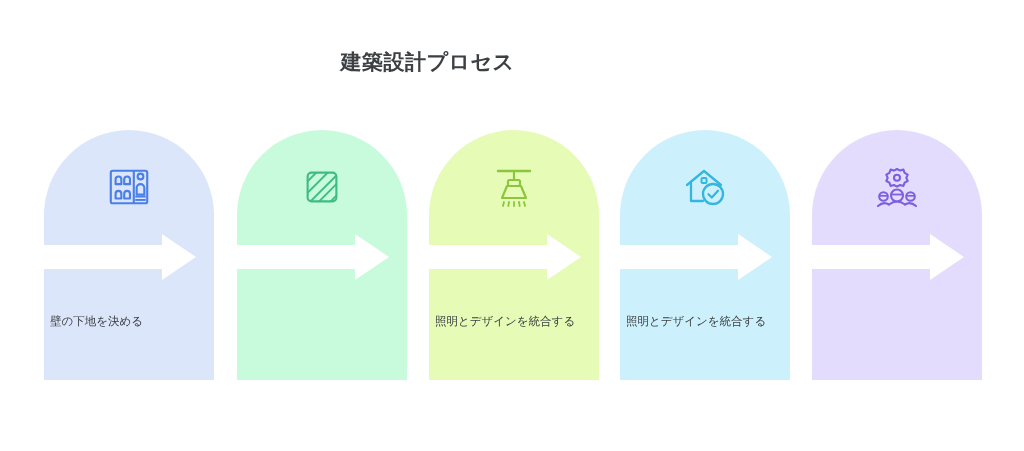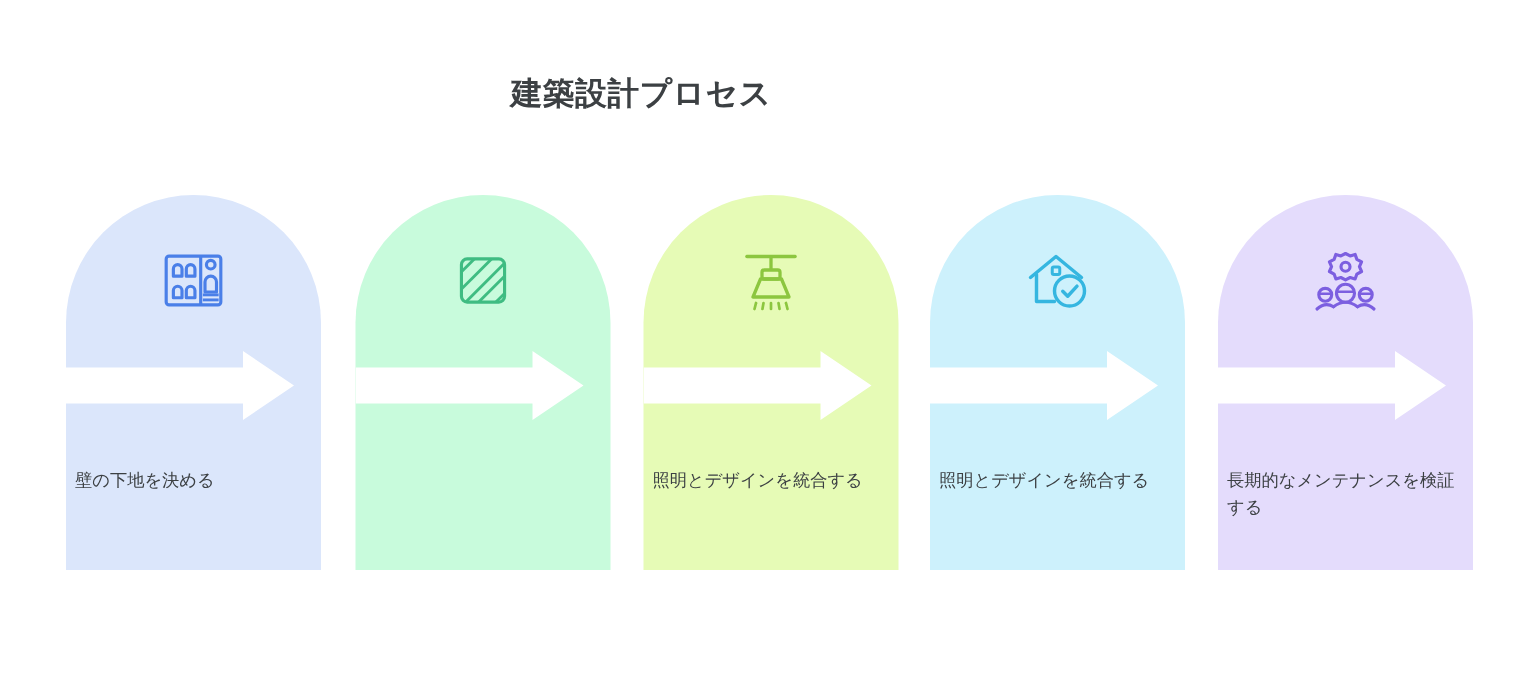--- a/index.html
+++ b/index.html
@@ -203,17 +203,16 @@
           <circle cx="37.5" cy="33.5" r="4.3" stroke="#7c5fe0" stroke-width="2.1"></circle>
           <line x1="33.4" y1="32.8" x2="41.6" y2="32.8" stroke="#7c5fe0" stroke-width="1.7"></line>
           <path d="M5 43 q5.5 -5 11 -1.5" stroke="#7c5fe0" stroke-width="2.1" stroke-linecap="round"></path>
           <path d="M16 41.5 q8 -6 16 0" stroke="#7c5fe0" stroke-width="2.1" stroke-linecap="round"></path>
           <path d="M32 41.5 q5.5 -3.5 11 1.5" stroke="#7c5fe0" stroke-width="2.1" stroke-linecap="round"></path>
         </svg>
       </div>
       <svg class="arrow" viewBox="0 0 190 46">
         <path d="M0 11 H118 V0 L152 23 L118 46 V35 H0 Z" fill="#ffffff"></path>
       </svg>
-      <div class="caption" style="color: rgb(60, 64, 67);">長期的なメンテナンスを検証する</div>
     </div>
 
   </div>
 </div>
 
 </body></html>

